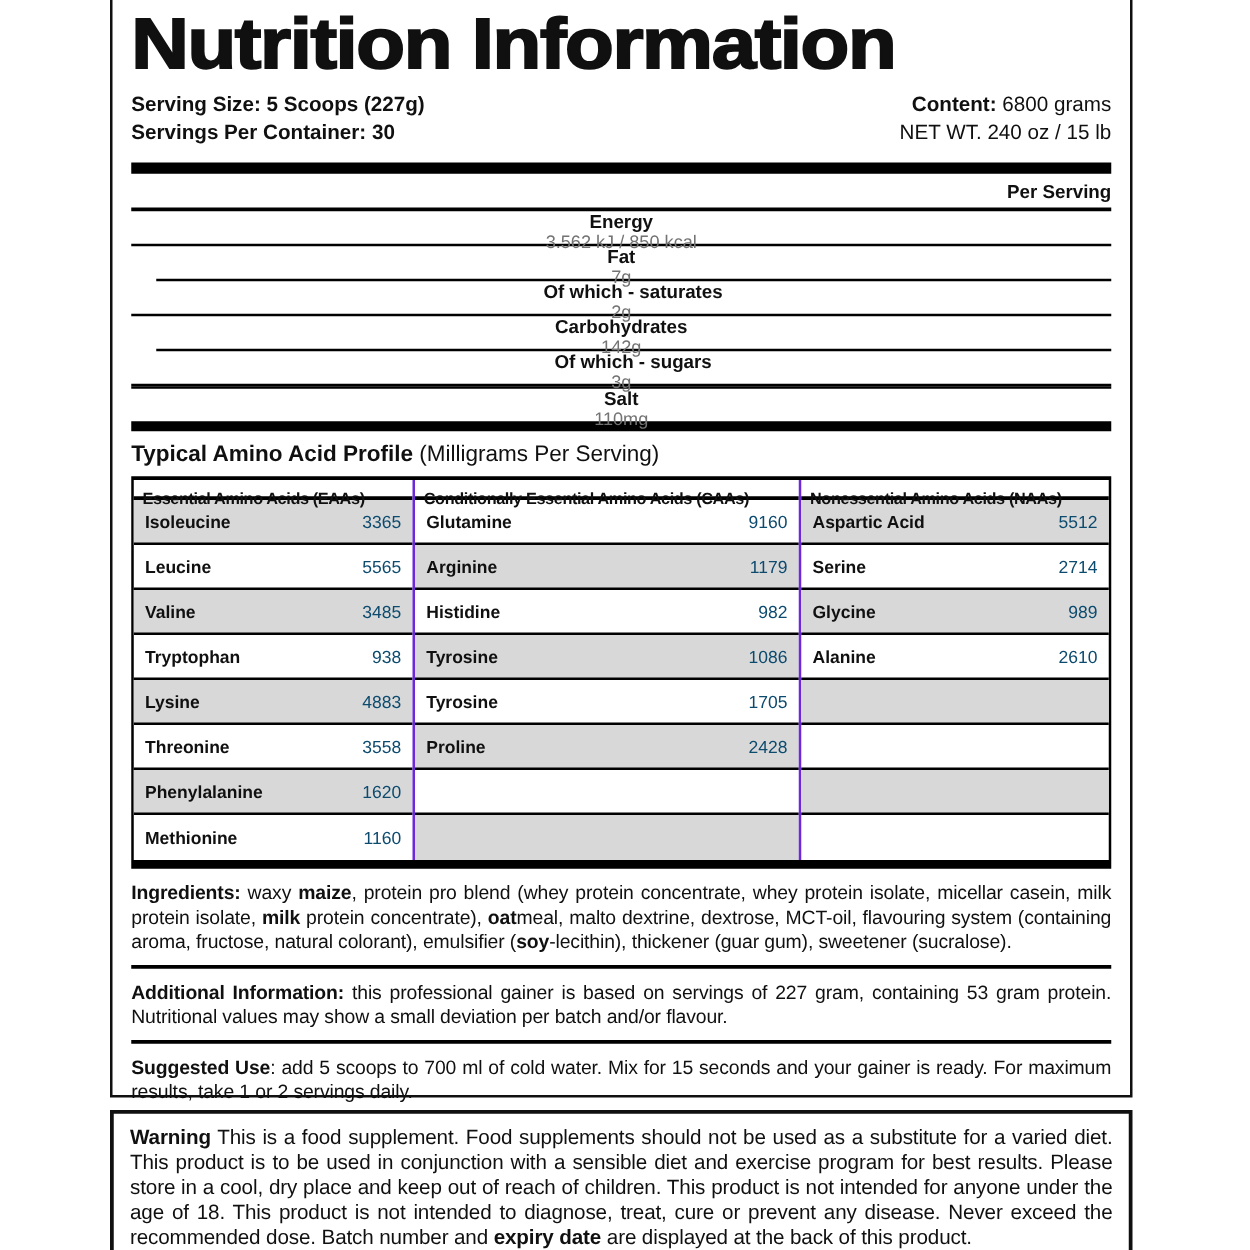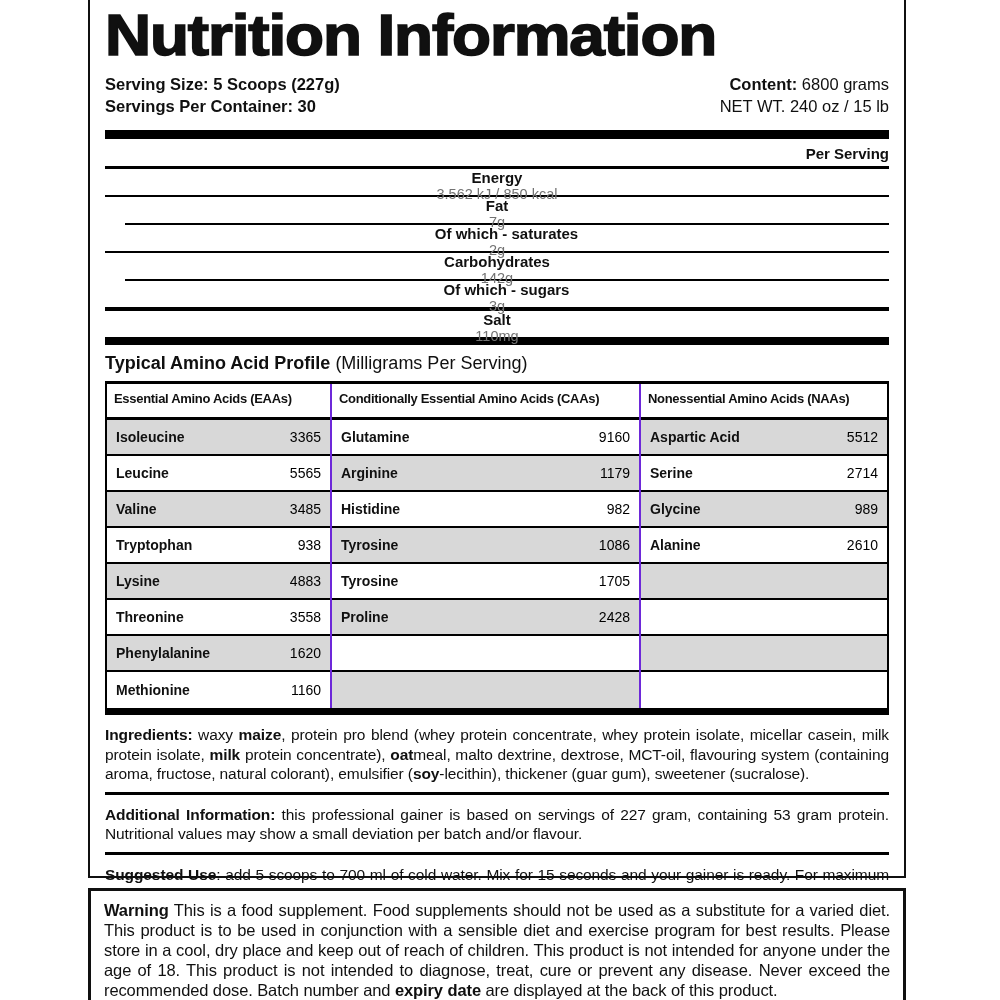--- a/index.html
+++ b/index.html
@@ -34,29 +34,29 @@
   .sep.ind { margin-left:20px; }
 
   .amino-title { margin:8px 0 7px; font-size:18px; }
 
   .amino-table { display:flex; border:2px solid #000; border-top-width:3px;
                  border-bottom-width:7px; }
   .acol { width:248px; }
   .acol:nth-child(1) { width:223px; }
   .acol:nth-child(2) { width:309px; }
   .acol + .acol { border-left:2px solid #6d28d9; }
-  .ahead { height:36px; line-height:29px; font-weight:bold; font-size:13px;
+  .ahead { height:16px; line-height:29px; font-weight:bold; font-size:13px;
            letter-spacing:-0.3px; white-space:nowrap; padding:0 7px;
            border-bottom:3px solid #000; }
   .acell { display:flex; justify-content:space-between; align-items:center;
            height:36px; padding:0 9px; border-bottom:2px solid #000; }
   .acell:last-child { border-bottom:none; }
   .acell.shade { background:var(--shade, #d8d8d8); }
   .aname { font-weight:bold; font-size:14px; }
-  .aval { font-size:14px; color:#000000; }
+  .aval { font-size:14px; color:#0c4a6e; }
 
   .para { font-size:15.5px; line-height:19.5px; text-align:justify;
           letter-spacing:-0.1px; margin:10px 0 8px; }
 
   .warning-box { position:absolute; left:88px; top:888px; width:818px; height:134px;
                  border:3px solid #101010; background:#fff; padding:9px 13px; }
   .warning-box .para { font-size:16.5px; line-height:20px; margin:0; }
 </style>
 </head>
 <body>

